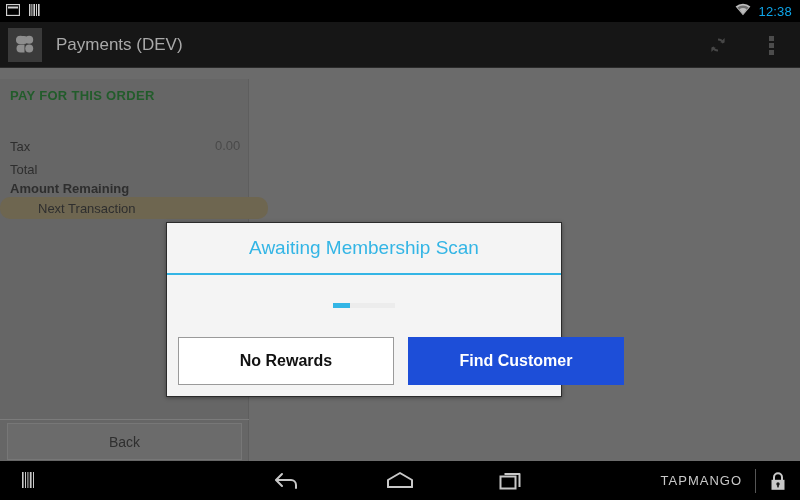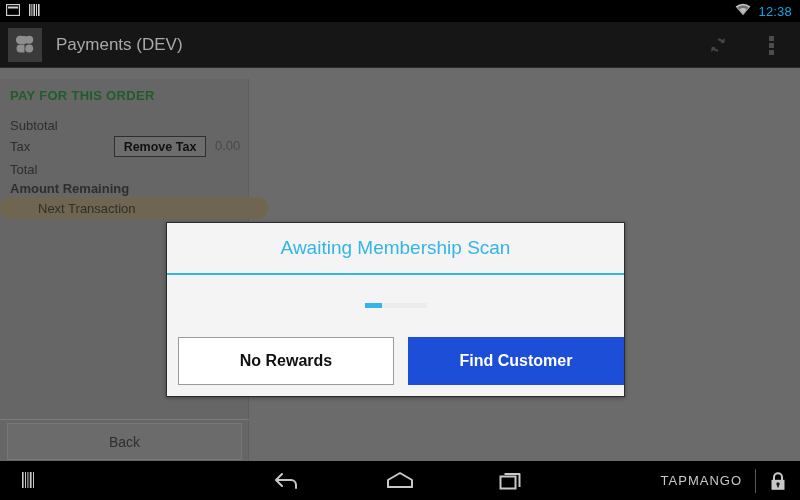--- a/index.html
+++ b/index.html
@@ -173,21 +173,21 @@
     display: flex;
     align-items: center;
     justify-content: center;
     box-sizing: border-box;
   }
 
   
   #dialog {
     position: absolute;
     left: 166px; top: 153px;
-    width: 459px; height: 175px;
+    width: 396px; height: 175px;
     background: #f4f4f4;
     border: 1px solid #2b2b2b;
     box-sizing: border-box;
     box-shadow: 0 1px 4px rgba(0,0,0,.35);
   }
   #dialog-title {
     height: 50px;
     display: flex;
     align-items: center;
     justify-content: center;
@@ -370,27 +370,23 @@
       </div>
     </div>
   </div>
 
   <div id="content">
 
     <div id="left-panel">
 
       <div id="pay-header">PAY FOR THIS ORDER</div>
 
-      <div class="line-row" id="row-subtotal">
-        <span class="line-label">Subtotal</span>
-      </div>
 
       <div class="line-row" id="row-tax">
         <span class="line-label">Tax</span>
-        <div id="remove-tax-btn">Remove Tax</div>
         <div id="tax-value">0.00</div>
       </div>
 
       <div class="line-row" id="row-total">
         <span class="line-label">Total</span>
       </div>
 
       <div class="line-row" id="row-remaining">
         <span class="line-label bold">Amount Remaining</span>
       </div>

